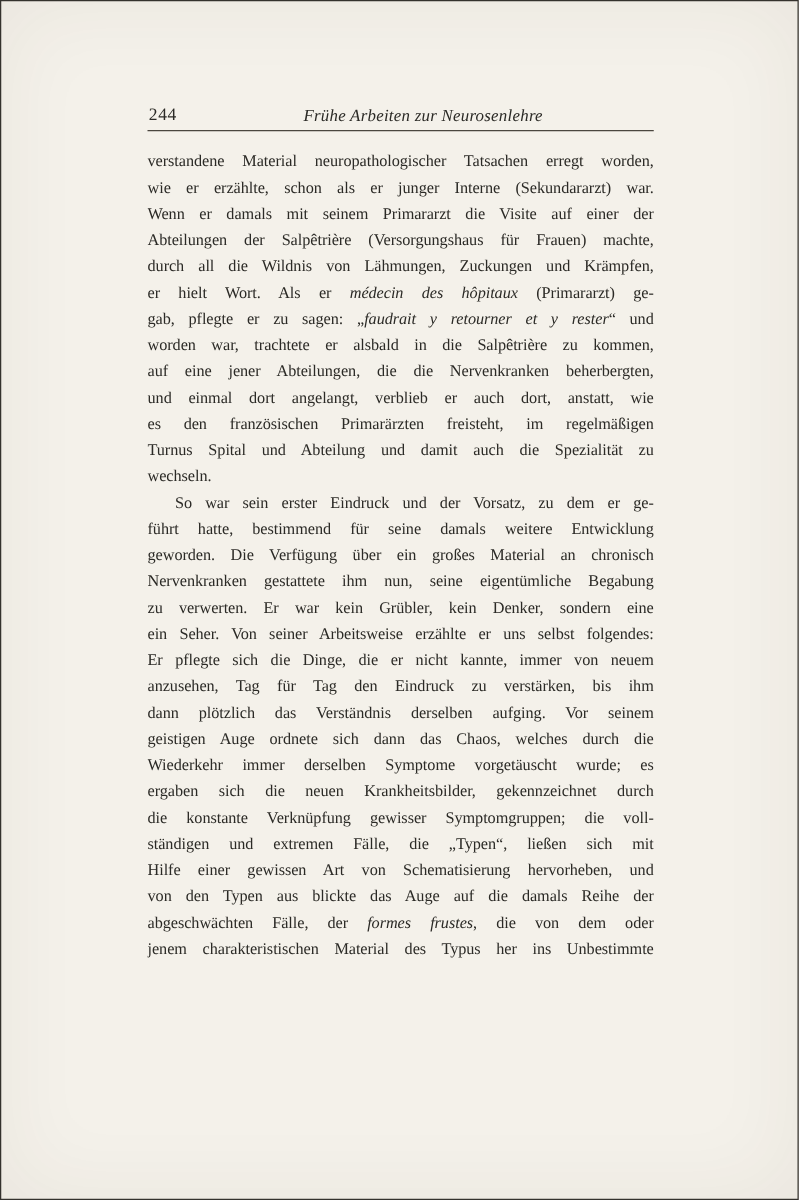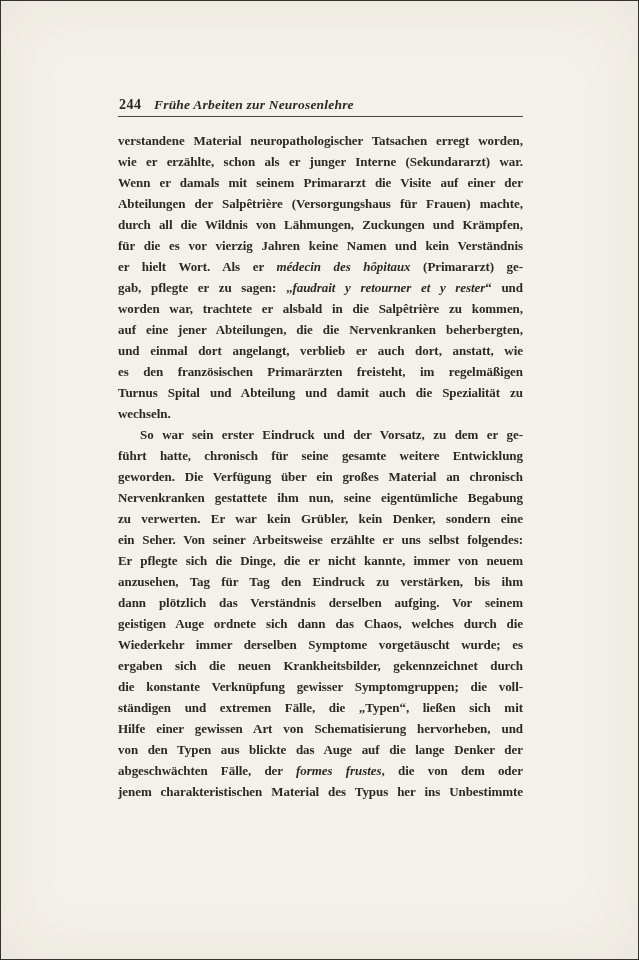--- a/index.html
+++ b/index.html
@@ -17,39 +17,39 @@
   .scan-page{
     position:relative;
     width:639px;height:960px;
     background:var(--page-bg);
     border:1px solid #34322d;
     box-shadow:inset 0 0 70px rgba(60,50,30,0.06);
     overflow:hidden;
   }
   .text-block{
     position:absolute;
-    left:117px;top:96px;
+    left:117px;top:84px;
     width:405px;
-    font-weight:bold;
   }
   .running-header{
     position:relative;
     height:20px;
     border-bottom:1px solid var(--rule);
     padding-bottom:2px;
     margin-bottom:13px;
   }
   .page-number{
     position:absolute;
     left:1px;top:0;
     font-size:14px;
     letter-spacing:0.5px;
   }
   .header-title{
     display:block;
+    text-align:center;
     font-style:italic;
     font-size:13.5px;
     letter-spacing:0.2px;
     padding-left:36px; 
   }
   .body-text{
     font-size:13px;
     line-height:21px;
     letter-spacing:-0.05px;
   }
@@ -79,42 +79,41 @@
     <div class="running-header">
       <span class="page-number">244</span>
       <span class="header-title">Frühe Arbeiten zur Neurosenlehre</span>
     </div>
     <div class="body-text">
         <div class="line"><span>verstandene Material neuropathologischer Tatsachen erregt worden,</span></div>
         <div class="line"><span>wie er erzählte, schon als er junger Interne (Sekundararzt) war.</span></div>
         <div class="line"><span>Wenn er damals mit seinem Primararzt die Visite auf einer der</span></div>
         <div class="line"><span>Abteilungen der Salpêtrière (Versorgungshaus für Frauen) machte,</span></div>
         <div class="line"><span>durch all die Wildnis von Lähmungen, Zuckungen und Krämpfen,</span></div>
-        <div class="line"><span>für die es vor vierzig Jahren keine Namen und kein Verständnis</span></div>
         <div class="line"><span>er hielt Wort. Als er </span><span class="it">médecin des hôpitaux</span><span> (Primararzt) ge-</span></div>
         <div class="line"><span>gab, pflegte er zu sagen: „</span><span class="it">faudrait y retourner et y rester</span><span>“ und</span></div>
         <div class="line"><span>worden war, trachtete er alsbald in die Salpêtrière zu kommen,</span></div>
         <div class="line"><span>auf eine jener Abteilungen, die die Nervenkranken beherbergten,</span></div>
         <div class="line"><span>und einmal dort angelangt, verblieb er auch dort, anstatt, wie</span></div>
         <div class="line"><span>es den französischen Primarärzten freisteht, im regelmäßigen</span></div>
         <div class="line"><span>Turnus Spital und Abteilung und damit auch die Spezialität zu</span></div>
         <div class="line no-just"><span>wechseln.</span></div>
         <div class="line indent"><span>So war sein erster Eindruck und der Vorsatz, zu dem er ge-</span></div>
-        <div class="line"><span>führt hatte, chronisch für seine gesamte weitere Entwicklung</span></div>
+        <div class="line"><span>führt hatte, bestimmend für seine damals weitere Entwicklung</span></div>
         <div class="line"><span>geworden. Die Verfügung über ein großes Material an chronisch</span></div>
         <div class="line"><span>Nervenkranken gestattete ihm nun, seine eigentümliche Begabung</span></div>
         <div class="line"><span>zu verwerten. Er war kein Grübler, kein Denker, sondern eine</span></div>
         <div class="line"><span>ein Seher. Von seiner Arbeitsweise erzählte er uns selbst folgendes:</span></div>
         <div class="line"><span>Er pflegte sich die Dinge, die er nicht kannte, immer von neuem</span></div>
         <div class="line"><span>anzusehen, Tag für Tag den Eindruck zu verstärken, bis ihm</span></div>
         <div class="line"><span>dann plötzlich das Verständnis derselben aufging. Vor seinem</span></div>
         <div class="line"><span>geistigen Auge ordnete sich dann das Chaos, welches durch die</span></div>
         <div class="line"><span>Wiederkehr immer derselben Symptome vorgetäuscht wurde; es</span></div>
         <div class="line"><span>ergaben sich die neuen Krankheitsbilder, gekennzeichnet durch</span></div>
         <div class="line"><span>die konstante Verknüpfung gewisser Symptomgruppen; die voll-</span></div>
         <div class="line"><span>ständigen und extremen Fälle, die „Typen“, ließen sich mit</span></div>
         <div class="line"><span>Hilfe einer gewissen Art von Schematisierung hervorheben, und</span></div>
-        <div class="line"><span>von den Typen aus blickte das Auge auf die lange Denker der</span></div>
+        <div class="line"><span>von den Typen aus blickte das Auge auf die damals Reihe der</span></div>
         <div class="line"><span>abgeschwächten Fälle, der </span><span class="it">formes frustes</span><span>, die von dem oder</span></div>
         <div class="line"><span>jenem charakteristischen Material des Typus her ins Unbestimmte</span></div>
       </div>
   </div>
 </div>
 
 </body></html>

